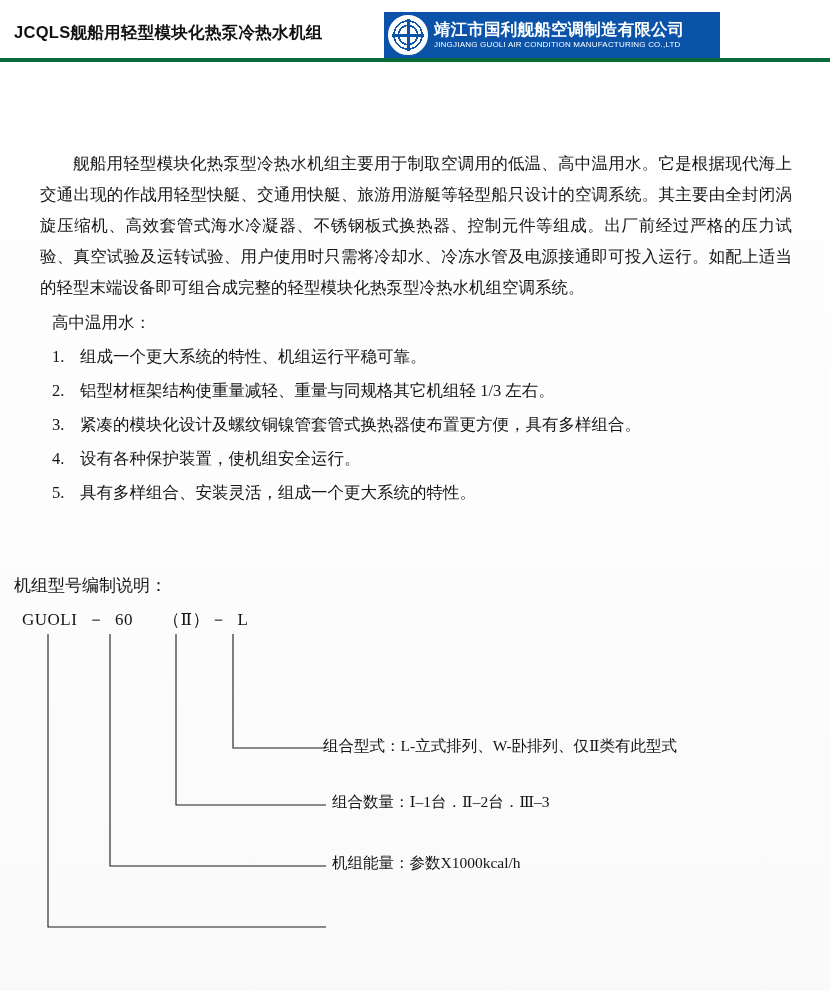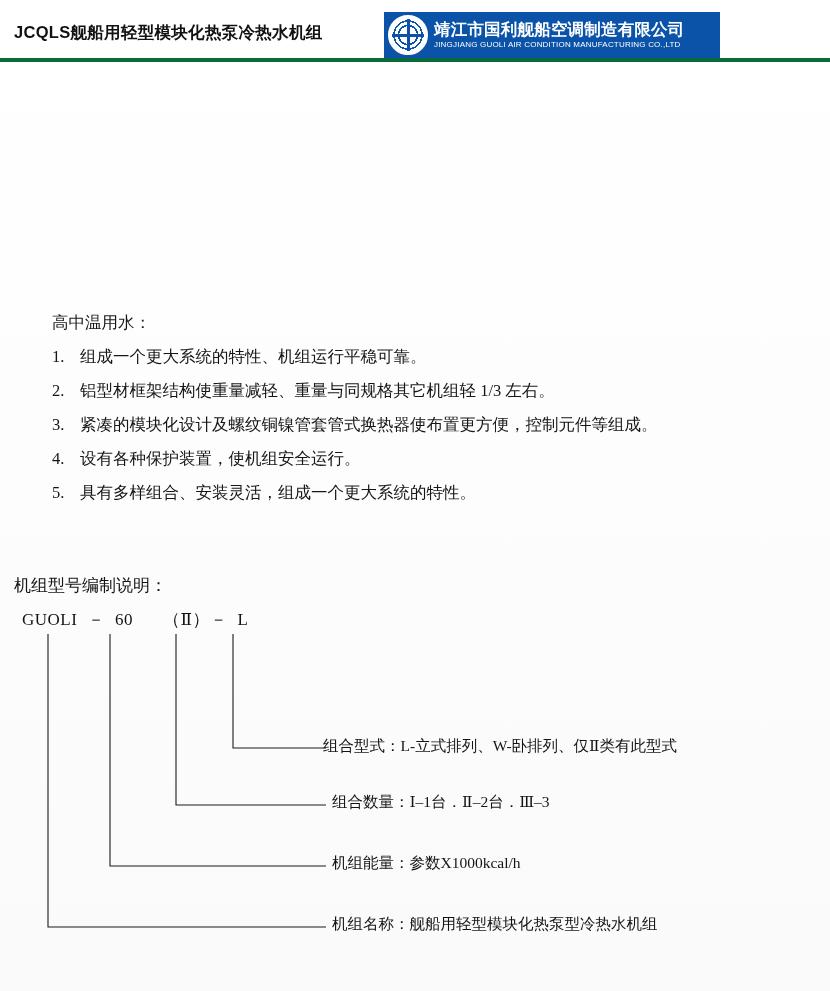--- a/index.html
+++ b/index.html
@@ -211,31 +211,32 @@
     <div class="logo-box">
       <div class="logo-mark"></div>
       <div class="logo-texts">
         <div class="logo-cn">靖江市国利舰船空调制造有限公司</div>
         <div class="logo-en">JINGJIANG GUOLI AIR CONDITION MANUFACTURING CO.,LTD</div>
       </div>
     </div>
     <div class="header-rule"></div>
   </div>
 
+  <div class="intro">舰船用轻型模块化热泵型冷热水机组主要用于制取空调用的低温、高中温用水。它是根据现代海上交通出现的作战用轻型快艇、交通用快艇、旅游用游艇等轻型船只设计的空调系统。其主要由全封闭涡旋压缩机、高效套管式海水冷凝器、不锈钢板式换热器、控制元件等组成。出厂前经过严格的压力试验、真空试验及运转试验、用户使用时只需将冷却水、冷冻水管及电源接通即可投入运行。如配上适当的轻型末端设备即可组合成完整的轻型模块化热泵型冷热水机组空调系统。</div>
 
   <div class="features-title">高中温用水：</div>
   <ul class="features">
     <li>
       <span class="num">1.</span><span>组成一个更大系统的特性、机组运行平稳可靠。</span>
     </li>
     <li>
       <span class="num">2.</span><span>铝型材框架结构使重量减轻、重量与同规格其它机组轻 1/3 左右。</span>
     </li>
     <li>
-      <span class="num">3.</span><span>紧凑的模块化设计及螺纹铜镍管套管式换热器使布置更方便，控制元件等组成。</span>
+      <span class="num">3.</span><span>紧凑的模块化设计及螺纹铜镍管套管式换热器使布置更方便，具有多样组合。</span>
     </li>
     <li>
       <span class="num">4.</span><span>设有各种保护装置，使机组安全运行。</span>
     </li>
     <li>
       <span class="num">5.</span><span>具有多样组合、安装灵活，组成一个更大系统的特性。</span>
     </li>
   </ul>
 
   <div class="model-title">机组型号编制说明：</div>
@@ -257,17 +258,14 @@
 
   <div class="legend legend-1">
     <span class="lbl">组合型式：</span><span class="val">L-立式排列、W-卧排列、仅Ⅱ类有此型式</span>
   </div>
   <div class="legend legend-2">
     <span class="lbl">组合数量：</span><span class="val">Ⅰ–1台．Ⅱ–2台．Ⅲ–3</span>
   </div>
   <div class="legend legend-3">
     <span class="lbl">机组能量：</span><span class="val">参数X1000kcal/h</span>
   </div>
-  <div class="legend legend-4">
-    <span class="lbl">机组名称：</span><span class="val">舰船用轻型模块化热泵型冷热水机组</span>
-  </div>
 
 </div>
 
 </body></html>

